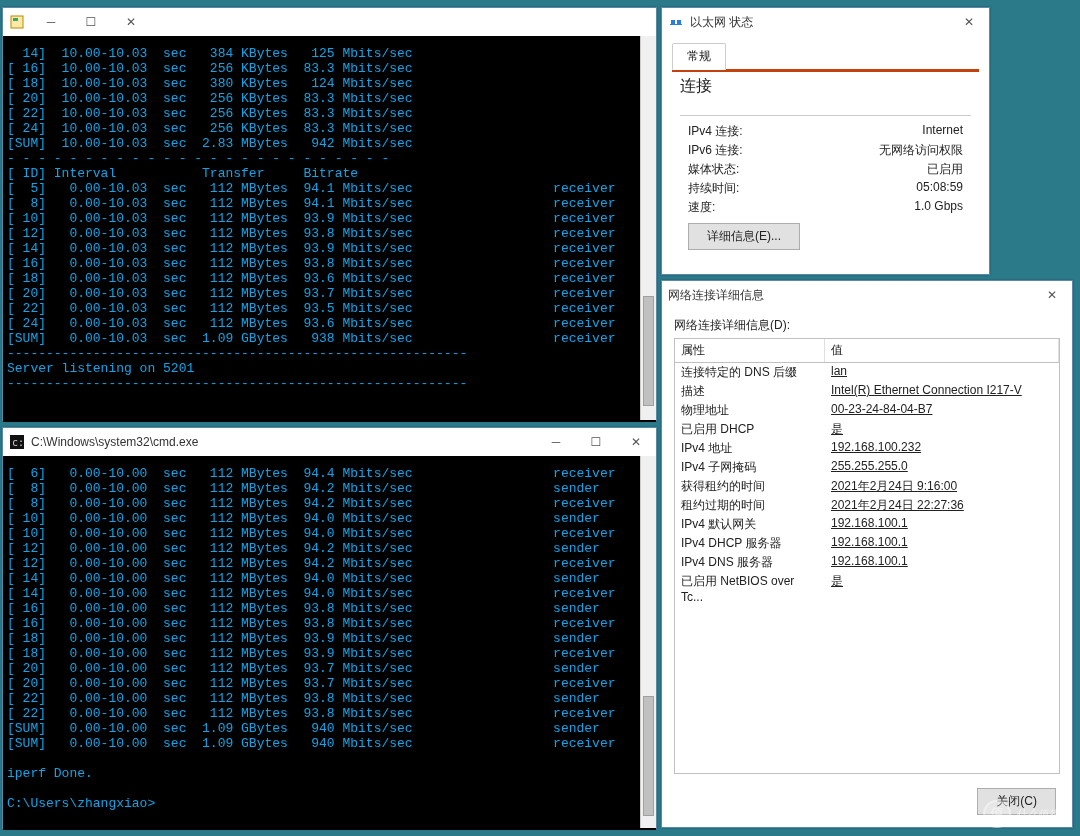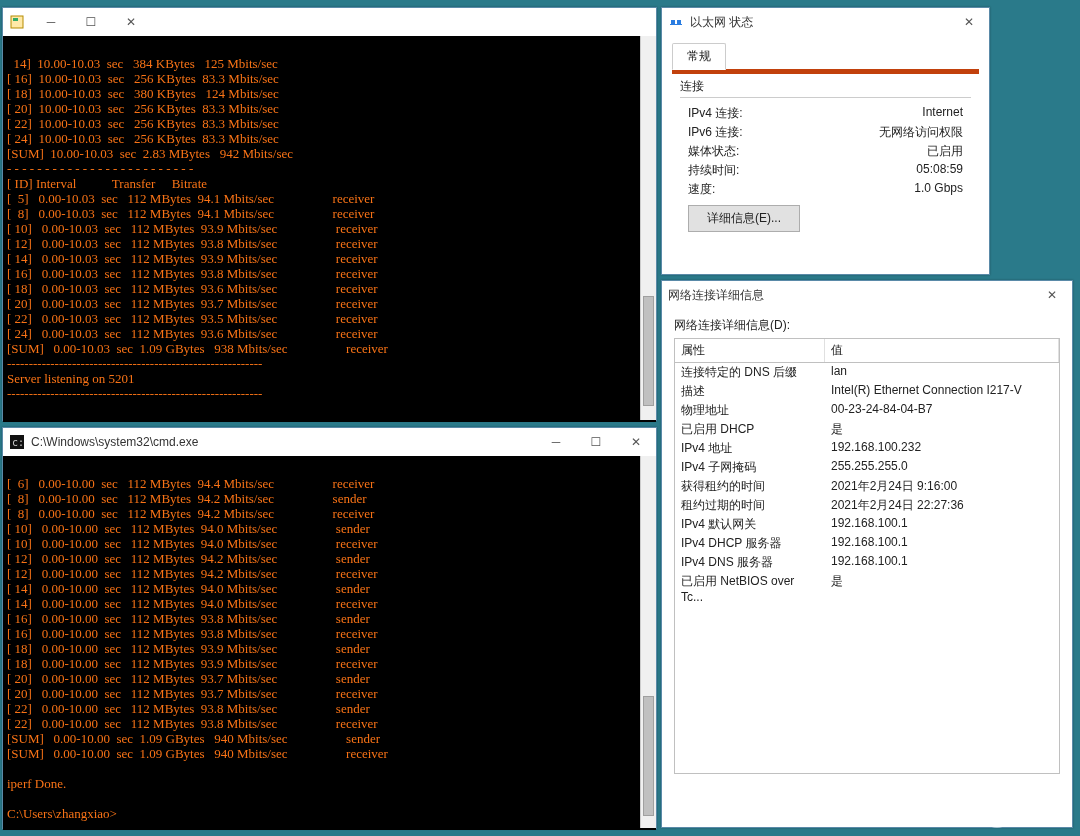--- a/index.html
+++ b/index.html
@@ -24,50 +24,50 @@
     align-items: center;
     padding: 0 0 0 6px;
     font-size: 12px;
     color: #333;
   }
   .titlebar .icon { width: 16px; height: 16px; margin-right: 6px; display: inline-flex; align-items:center; justify-content:center; }
   .titlebar .title { flex: 1; white-space: nowrap; overflow: hidden; }
   .winbtns { display: flex; }
   .winbtn { width: 40px; height: 28px; display:flex; align-items:center; justify-content:center; color:#555; cursor:pointer; }
   .term {
-    font-family: Liberation Serif, serif;
+    font-family: Liberation Mono, monospace;
     font-size: 13px;
     line-height: 15px;
     background: #000;
-    color: #f97316;
+    color: #0ea5e9;
     white-space: pre;
     overflow: hidden;
-    padding: 20px 4px;
+    padding: 10px 4px;
   }
   .scrollbar { position:absolute; right:0; top:28px; bottom:0; width:16px; background:#f0f0f0; border-left:1px solid #ccc; }
   .scrollbar .thumb { position:absolute; left:2px; right:2px; background:#c0c0c0; border:1px solid #a0a0a0; }
   
   .dlg1 { left: 661px; top: 7px; width: 329px; height: 268px; }
   .dlg1 .body { padding: 6px 10px; font-size: 12px; color:#222; }
-  .tabstrip { border-bottom:5px solid #c2410c; margin-bottom:1px; }
+  .tabstrip { border-bottom:3px solid #c2410c; margin-bottom:1px; }
   .tab { display:inline-block; padding:4px 14px; border:1px solid #ccc; border-bottom:1px solid #fff; background:#fff; border-radius:2px 2px 0 0; position:relative; top:1px; font-size:12px;}
   .grp { padding: 0 8px; }
-  .grp h4 { font-weight:normal; font-size:12px; border-bottom:1px solid #ccc; margin:4px 0 6px 0; padding:0 0 2px 0;}
+  .grp h4 { font-weight:normal; font-size:16px; border-bottom:1px solid #ccc; margin:4px 0 6px 0; padding:0 0 18px 0;}
   .kv { display:flex; justify-content:space-between; padding:1px 8px; font-size:12px;}
   .btn { display:inline-block; padding:4px 18px; border:1px solid #adadad; background:#e1e1e1; font-size:12px; margin:6px 0 0 8px; cursor:pointer;}
   
   .dlg2 { left: 661px; top: 280px; width: 412px; height: 548px; }
   .dlg2 .titlebar { background:#fff; }
   .dlg2 .body { padding:8px 12px; font-size:12px; color:#222;}
   .table { border:1px solid #c0c0c0; width:100%; height:436px; background:#fff; margin-top:4px; overflow:hidden;}
   .thead { display:flex; border-bottom:1px solid #c0c0c0; background:#fff;}
   .thead div { padding:3px 6px; font-size:12px; border-right:1px solid #e0e0e0;}
   .thead .c1 { width:150px;} .thead .c2{flex:1;}
   .trow { display:flex; padding:1px 0; font-size:12px;}
-  .trow .c1 { width:150px; padding:0 6px;} .trow .c2{flex:1; padding:0 6px;}
+  .trow .c1 { width:150px; padding:0 6px;} .trow .c2{flex:1; padding:0 6px;text-decoration:underline;}
   .dlg2 .footer { text-align:right; padding:8px 4px 0 0;}
   
   .watermark { position:absolute; right:8px; bottom:8px; color:#fff; opacity:.6; font-size:11px; display:flex; align-items:center; gap:6px;}
   .watermark .circ { width:28px; height:28px; border-radius:50%; background:rgba(255,255,255,.35); border:2px solid rgba(255,255,255,.7); display:flex; align-items:center; justify-content:center; font-size:14px;}
 </style>
 </head>
 <body>
 
 <div class="win" style="left:2px; top:7px; width:655px; height:414px;">
   <div class="titlebar">
@@ -260,19 +260,22 @@
           <div class="trow">
             <div class="c1">IPv4 DNS 服务器</div>
             <div class="c2">192.168.100.1</div>
           </div>
           <div class="trow">
             <div class="c1">已启用 NetBIOS over Tc...</div>
             <div class="c2">是</div>
           </div>
         </div>
     </div>
+    <div class="footer">
+      <span class="btn">关闭(C)</span>
+    </div>
   </div>
 </div>
 
 <div class="watermark">
   <span class="circ">值</span>
   <span>什么值得买</span>
 </div>
 
 </body></html>

